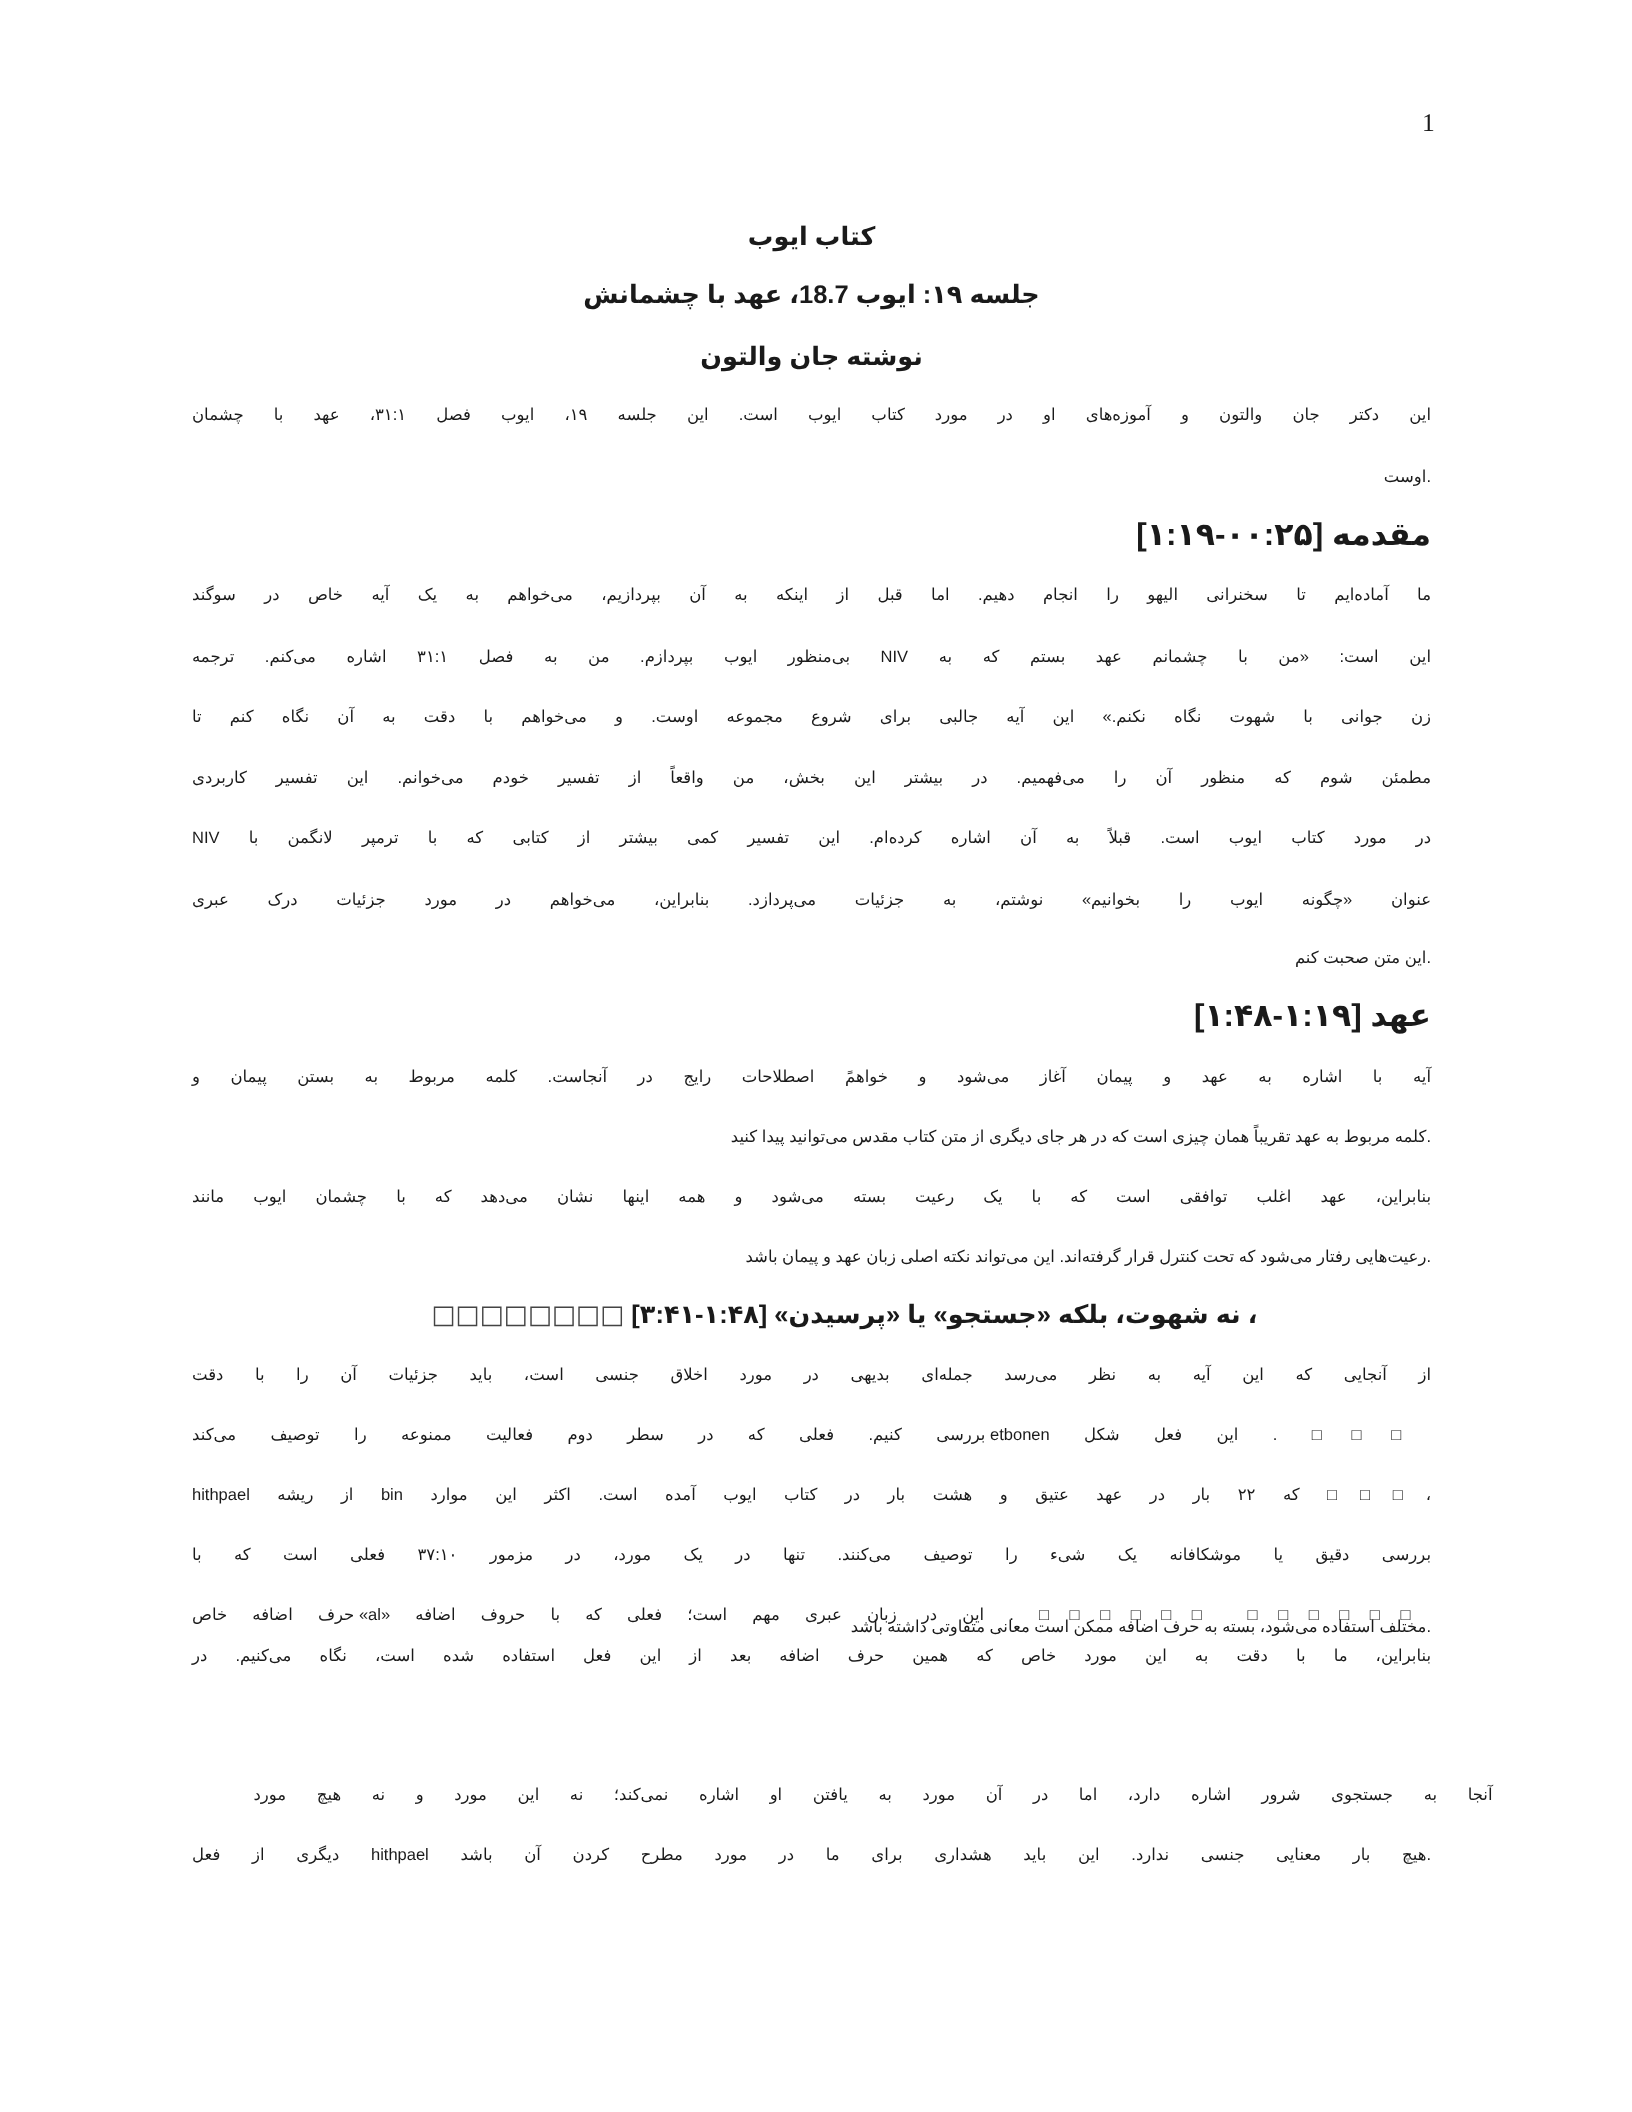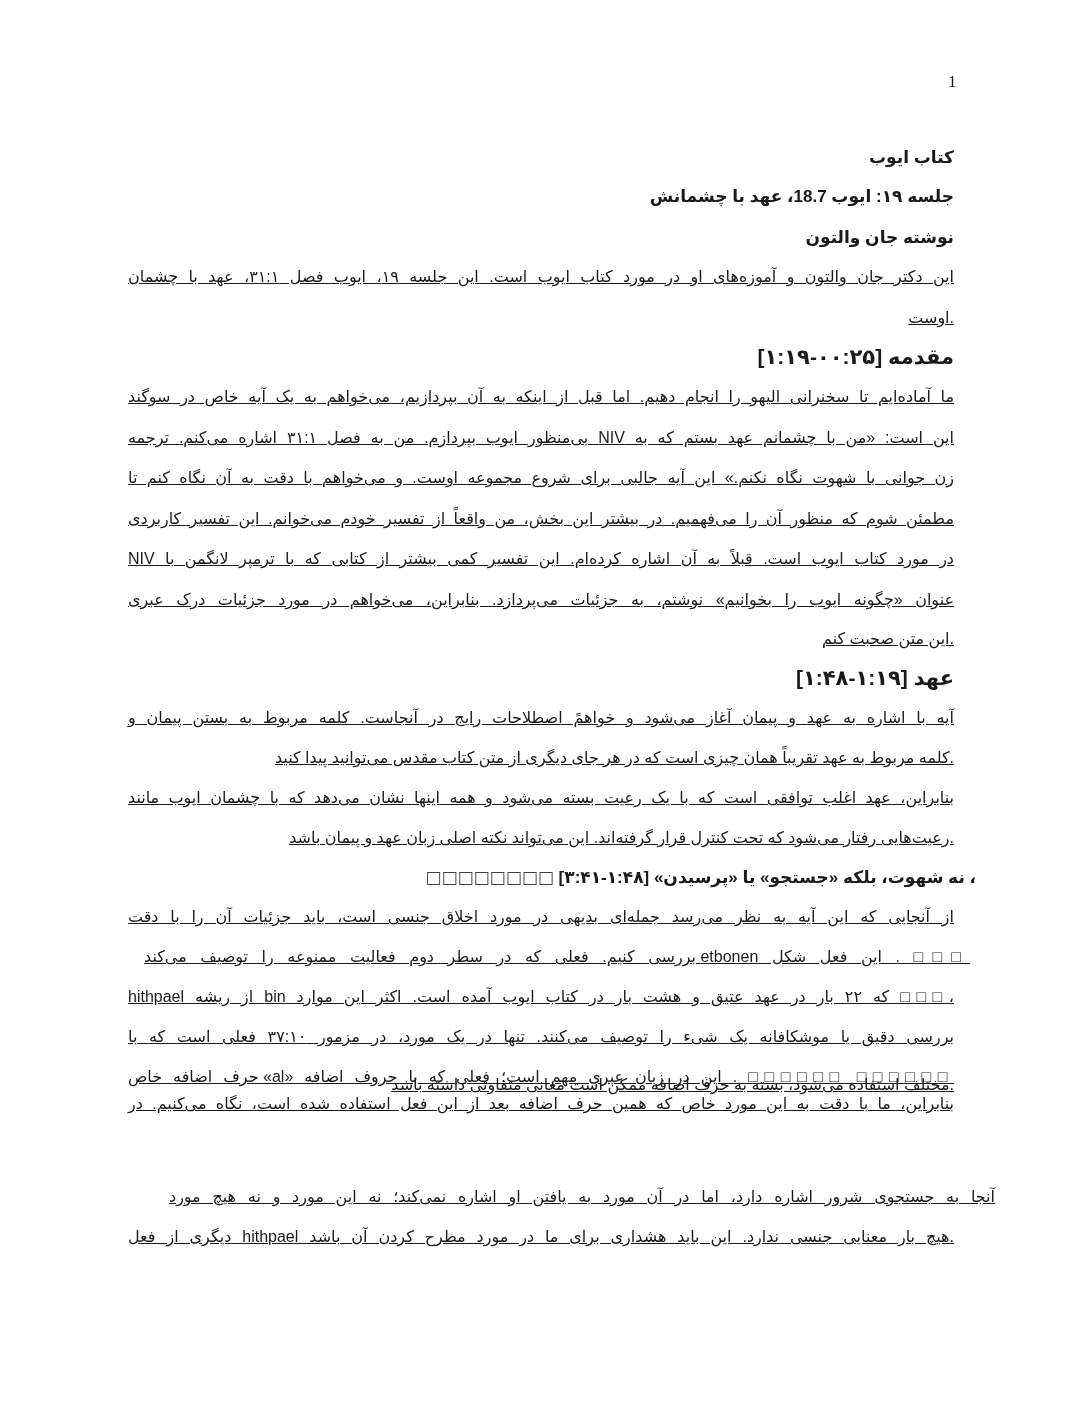--- a/index.html
+++ b/index.html
@@ -1,22 +1,22 @@
 <!DOCTYPE html>
 <html><head>
 <meta charset="utf-8">
 <style>
   html, body { margin: 0; padding: 0; background: #ffffff; }
   body { width: 1088px; height: 1408px; position: relative; overflow: hidden;
          font-family: "Liberation Sans", "DejaVu Sans", sans-serif; color: #1a1a1a; }
   .page-number { position: absolute; top: 72px; left: 948px; font-family: "Liberation Serif", serif; font-size: 17px; }
   .line { position: absolute; left: 128px; width: 826px; direction: rtl; white-space: nowrap;
-          font-size: 16px; line-height: 24px; height: 24px; text-align: justify; text-align-last: justify; text-decoration: underline; }
+          font-size: 11px; line-height: 24px; height: 24px; text-align: justify; text-align-last: justify; }
   .line.last { text-align-last: right; text-align: right; }
-  .center { position: absolute; left: 128px; width: 826px; text-align: right; direction: rtl;
+  .center { position: absolute; left: 128px; width: 826px; text-align: center; direction: rtl;
             font-weight: bold; font-size: 17px; line-height: 24px; }
   .heading { position: absolute; left: 128px; width: 826px; direction: rtl; text-align: right;
              font-weight: bold; font-size: 21px; line-height: 24px; }
   .boxes { font-family: "DejaVu Sans", sans-serif; font-weight: normal; letter-spacing: 1px; color: #444; }
 </style>
 </head>
 <body>
 
 <div class="page-number">1</div>
 
@@ -40,21 +40,21 @@
 <div class="line" style="top:706px;">آیه با اشاره به عهد و پیمان آغاز می‌شود و خواهمً اصطلاحات رایج در آنجاست. کلمه مربوط به بستن پیمان و</div>
 <div class="line last" style="top:746px;">.کلمه مربوط به عهد تقریباً همان چیزی است که در هر جای دیگری از متن کتاب مقدس می‌توانید پیدا کنید</div>
 <div class="line" style="top:786px;">بنابراین، عهد اغلب توافقی است که با یک رعیت بسته می‌شود و همه اینها نشان می‌دهد که با چشمان ایوب مانند</div>
 <div class="line last" style="top:826px;">.رعیت‌هایی رفتار می‌شود که تحت کنترل قرار گرفته‌اند. این می‌تواند نکته اصلی زبان عهد و پیمان باشد</div>
 
 <div class="center" style="top:865px; left:150px;">
   <span>، نه شهوت، بلکه «جستجو» یا «پرسیدن» [۱:۴۸-۳:۴۱]</span>
   <span class="boxes">□□□□□□□□</span>
 </div>
 <div class="line" style="top:905px;">از آنجایی که این آیه به نظر می‌رسد جمله‌ای بدیهی در مورد اخلاق جنسی است، باید جزئیات آن را با دقت</div>
-<div class="line" style="top:945px;margin-left:16px;">□□□ . این فعل شکل etbonen بررسی کنیم. فعلی که در سطر دوم فعالیت ممنوعه را توصیف می‌کند</div>
+<div class="line" style="top:945px;">□□□ . این فعل شکل etbonen بررسی کنیم. فعلی که در سطر دوم فعالیت ممنوعه را توصیف می‌کند</div>
 <div class="line" style="top:985px;">،□□□ که ۲۲ بار در عهد عتیق و هشت بار در کتاب ایوب آمده است. اکثر این موارد bin از ریشه hithpael</div>
 <div class="line" style="top:1025px;">بررسی دقیق یا موشکافانه یک شیء را توصیف می‌کنند. تنها در یک مورد، در مزمور ۳۷:۱۰ فعلی است که با</div>
 <div class="line" style="top:1065px;">□□□□□□ □□□□□□ . این در زبان عبری مهم است؛ فعلی که با حروف اضافه «al» حرف اضافه خاص</div>
 <div class="line last" style="top:1073px;">.مختلف استفاده می‌شود، بسته به حرف اضافه ممکن است معانی متفاوتی داشته باشد</div>
 
 <div class="line" style="top:1092px;">بنابراین، ما با دقت به این مورد خاص که همین حرف اضافه بعد از این فعل استفاده شده است، نگاه می‌کنیم. در</div>
 <div class="line" style="top:1185px;margin-left:41px;">آنجا به جستجوی شرور اشاره دارد، اما در آن مورد به یافتن او اشاره نمی‌کند؛ نه این مورد و نه هیچ مورد</div>
 <div class="line" style="top:1225px;">.هیچ بار معنایی جنسی ندارد. این باید هشداری برای ما در مورد مطرح کردن آن باشد hithpael دیگری از فعل</div>
 
 </body></html>

